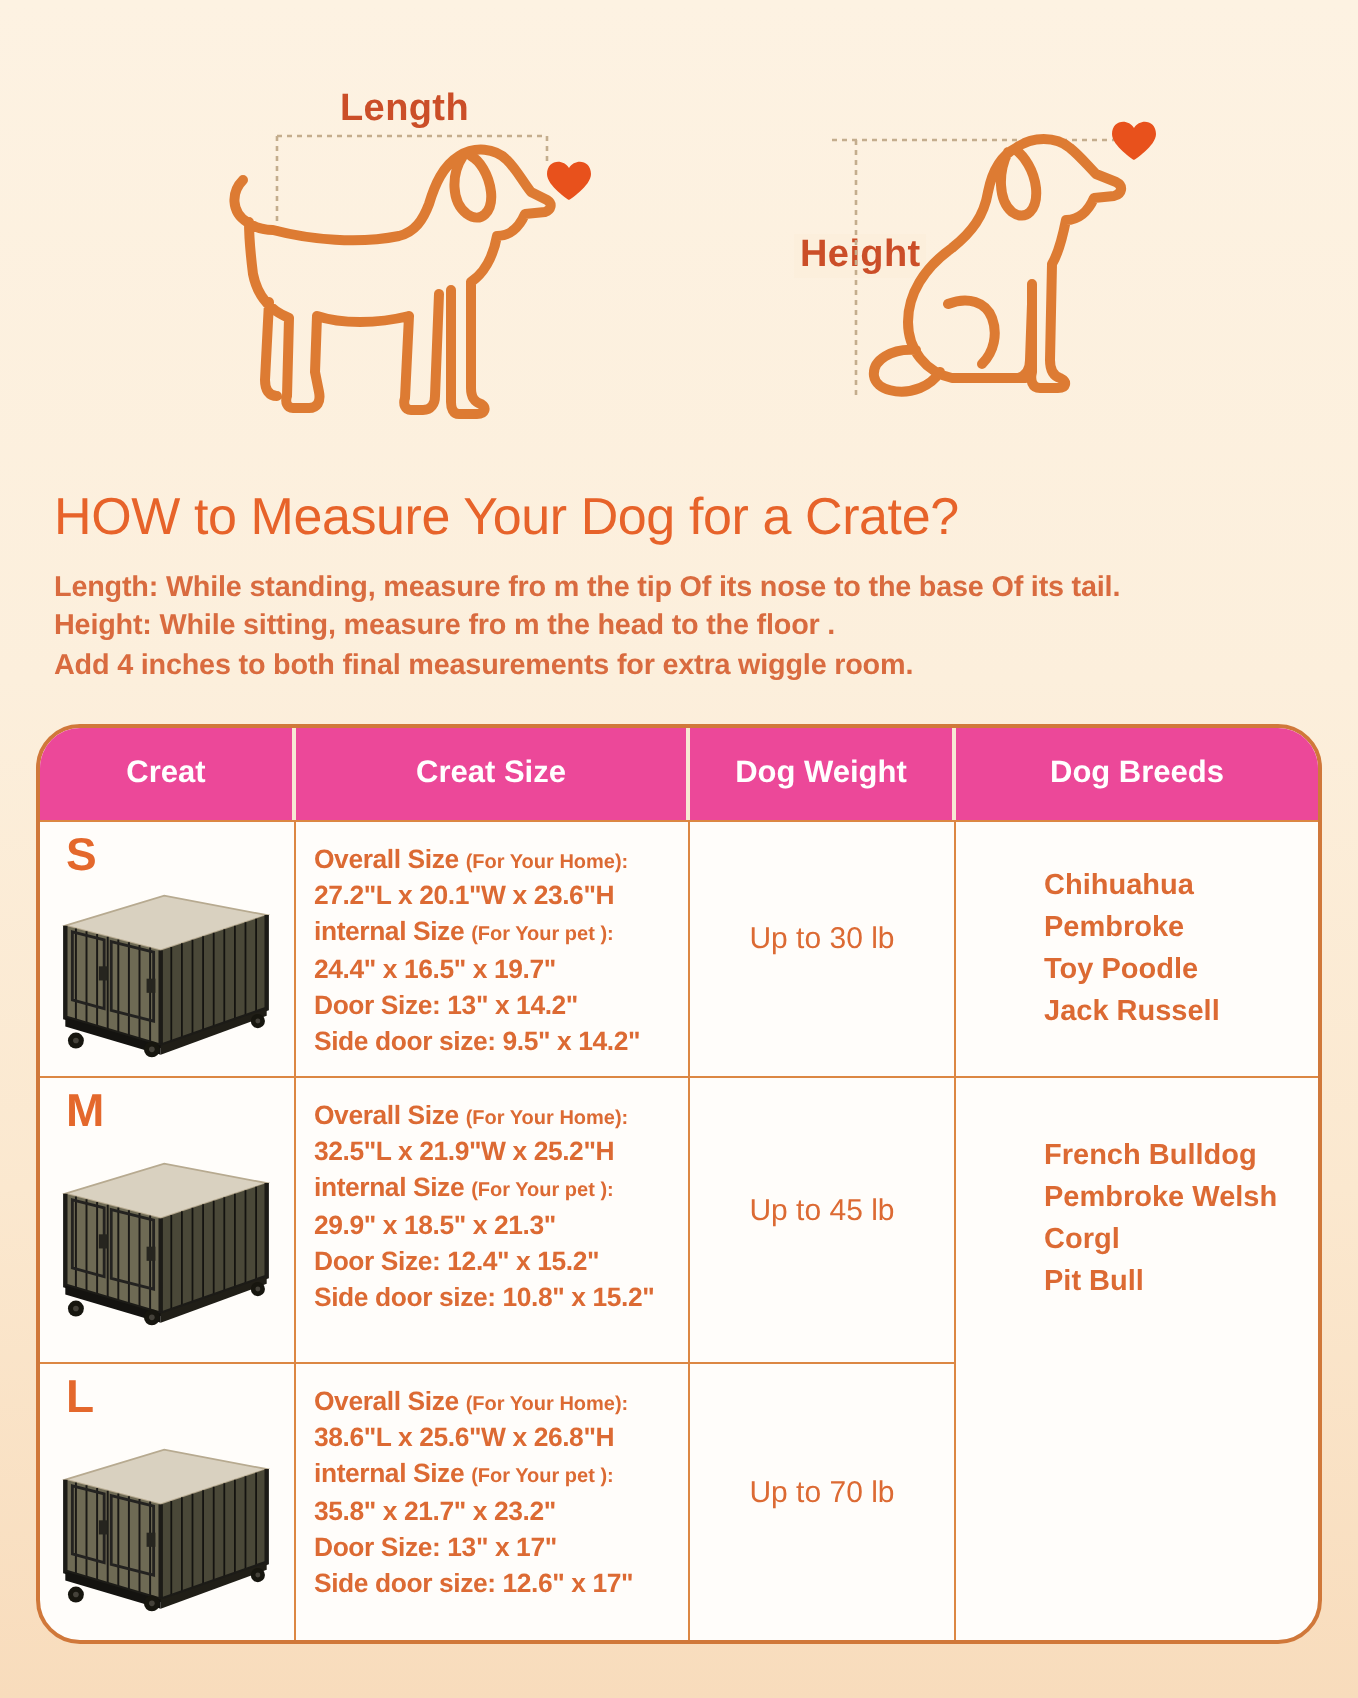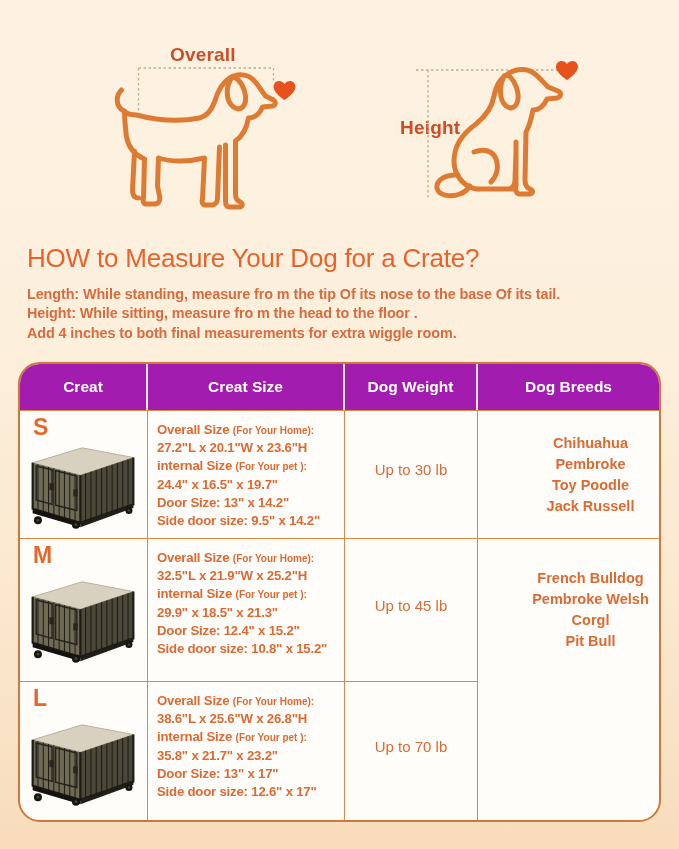--- a/index.html
+++ b/index.html
@@ -36,30 +36,30 @@
 
   
   .crate-table {
     position:absolute; left:18px; top:362px; width:643px; height:460px;
     background:#fffdfa; border:2px solid #d0783a; border-radius:22px; overflow:hidden;
     display:grid;
     grid-template-columns:128px 197px 133px 1fr;
     grid-template-rows:46px 128px 143px 1fr;
   }
   .th {
-    background:#a21caf; color:#ffffff; font-weight:bold; font-size:15.5px;
+    background:#ec4899; color:#ffffff; font-weight:bold; font-size:15.5px;
     display:flex; align-items:center; justify-content:center;
     border-right:2px solid #f7e7d3;
   }
   .th:nth-child(4){ border-right:none; }
   .td {
     border-right:1px solid #dc8743; border-top:1px solid #dc8743;
     position:relative; color:#dc6a33;
   }
-  .td.last-col { border-right:none;align-items:center; }
+  .td.last-col { border-right:none; }
 
   .row-letter {
     position:absolute; top:3px; left:13px;
     font-size:23px; font-weight:bold; color:#e4682c;
   }
   .crate-wrap { position:absolute; left:10px; width:106px; }
   .crate-top { top:28px; } .crate-mid { top:34px; } .crate-bot { top:34px; }
   .crate-wrap svg { width:106px; height:auto; display:block; }
 
   .size-cell { padding:10px 4px 0 9px; font-weight:bold; font-size:13.2px;
@@ -120,21 +120,21 @@
       <circle cx="112" cy="81" r="4" fill="#17160f"></circle>
         <circle cx="112" cy="81" r="1.4" fill="#45423a"></circle>
     </symbol>
   </defs>
 </svg>
 
 <div class="page">
 
   <div class="hero">
 
-    <span class="measure-label label-length">Overall</span>
+    <span class="measure-label label-length">Length</span>
 
     <svg class="dog-svg dog-standing" viewBox="0 0 190 155">
       <g stroke="#c4ad8d" stroke-width="1.3" stroke-dasharray="2.5 2.5" fill="none">
         <line x1="31" y1="10" x2="166" y2="10"></line>
         <line x1="31" y1="10" x2="31" y2="60"></line>
         <line x1="166" y1="10" x2="166" y2="25"></line>
       </g>
       <path fill="none" stroke="#dd7b33" stroke-width="5" stroke-linecap="round" stroke-linejoin="round" d="M 14,32 C 8,38 8,48 16,53 C 20,56 24,57 29,57
            C 48,62 72,64 92,60 C 100,58 104,52 107,44
            C 110,34 114,25 122,20 C 130,15 140,16 146,22

